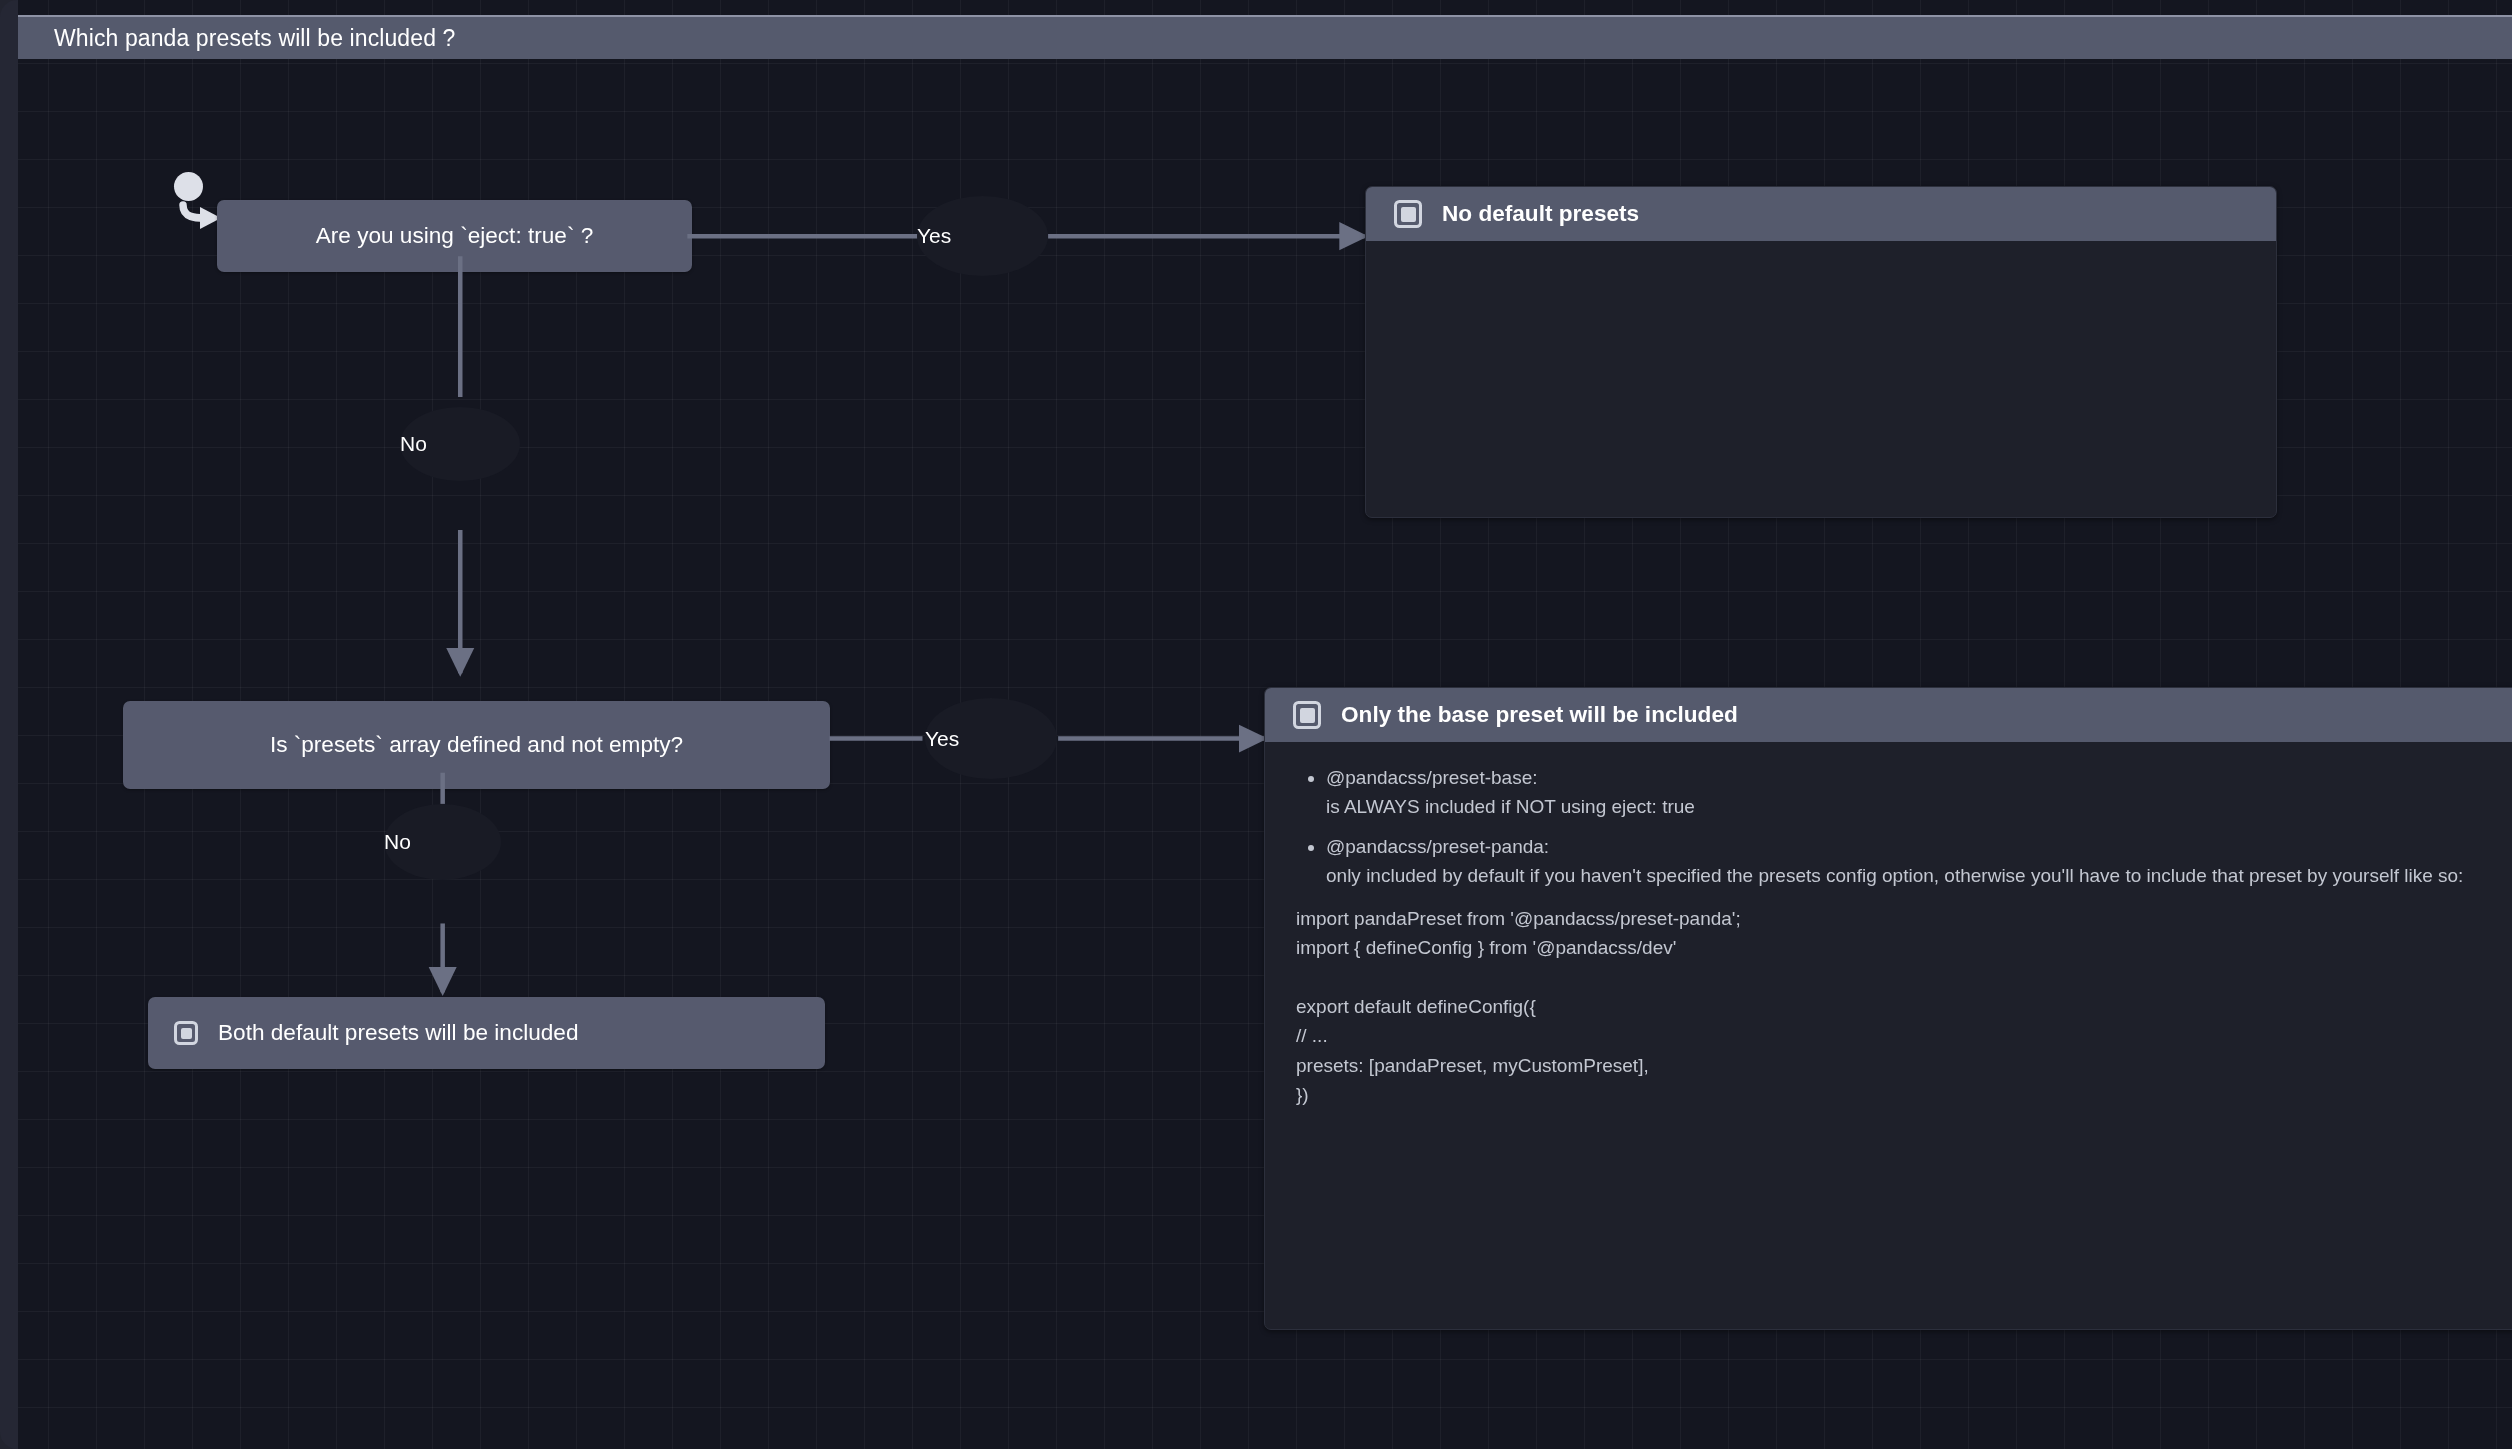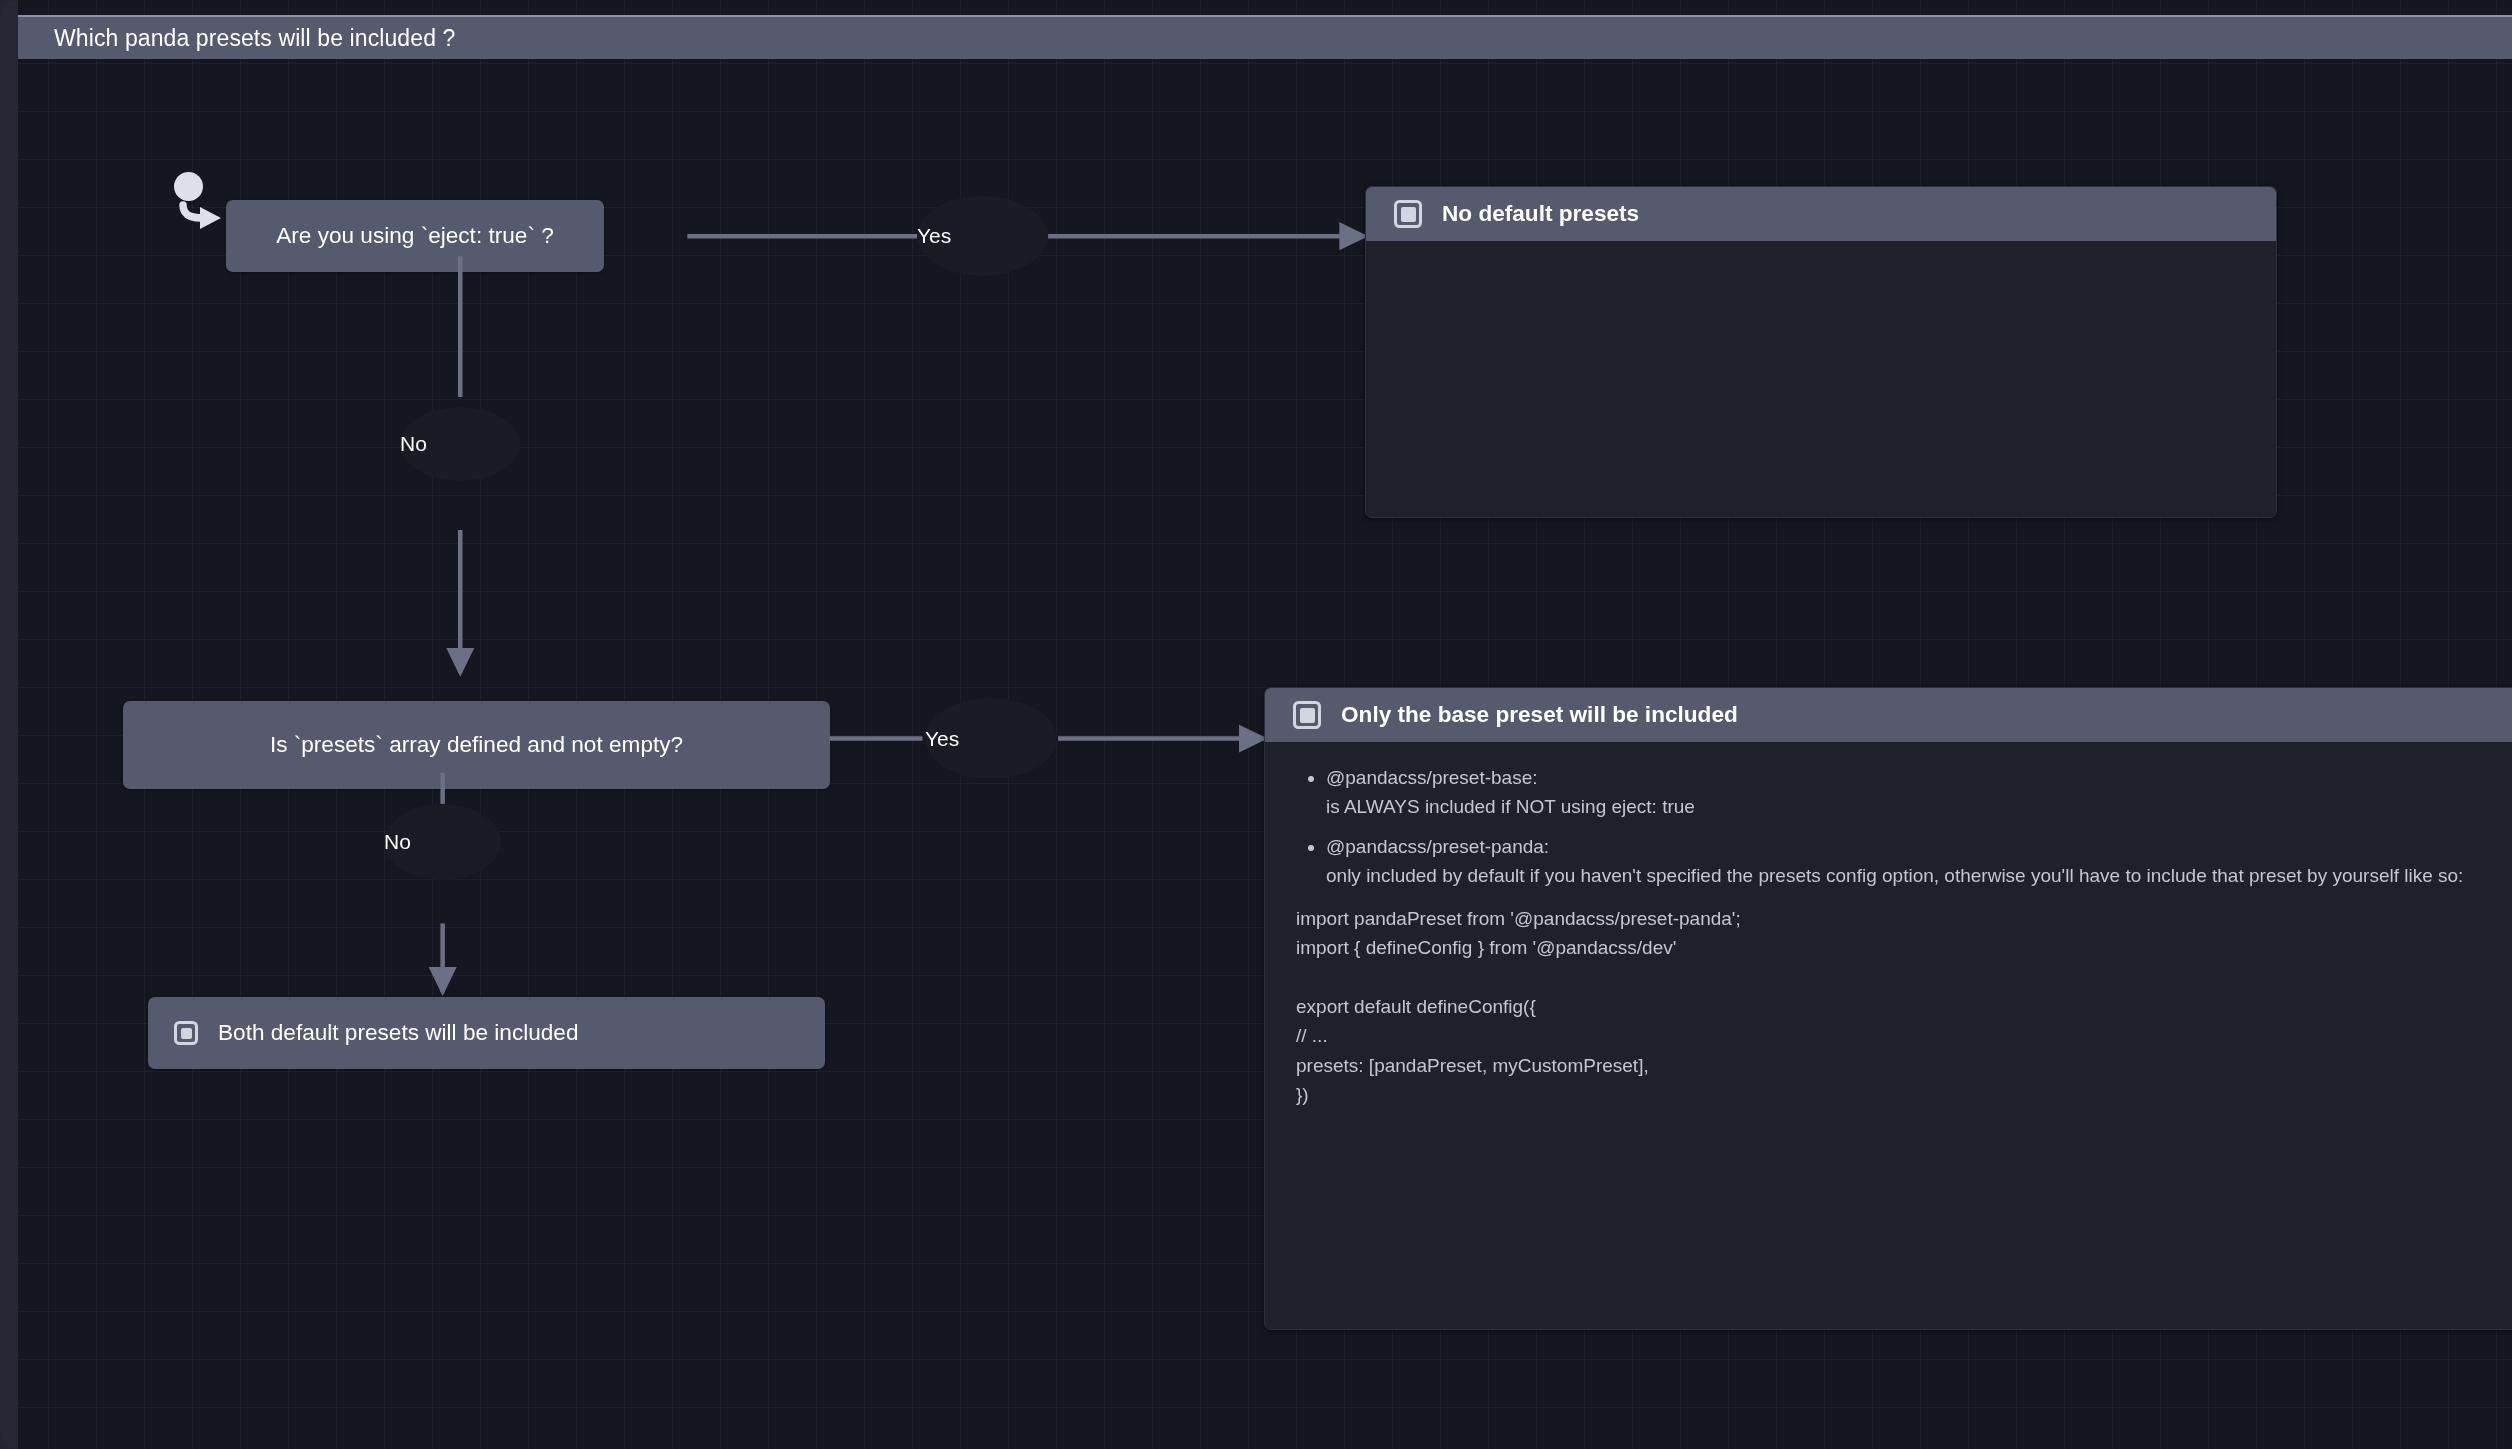--- a/index.html
+++ b/index.html
@@ -185,21 +185,21 @@
     </svg>
 
     <div id="start-marker">
       <svg width="60" height="60" viewBox="0 0 120 120">
         <circle cx="39" cy="33" r="29" fill="#dde0e8"></circle>
         <path d="M28,70 C28,96 55,96 70,96" stroke="#dde0e8" stroke-width="15" fill="none" stroke-linecap="round"></path>
         <path d="M62,74 L104,96 L62,118 z" fill="#dde0e8"></path>
       </svg>
     </div>
 
-    <div class="node" style="left:208px; top:200px; width:378px; height:72px;">
+    <div class="node" style="left:199px; top:200px; width:475px; height:72px;">
       <span>Are you using `eject: true` ?</span>
     </div>
 
     <div class="node" style="left:105px; top:701px; width:707px; height:88px;">
       <span>Is `presets` array defined  and not empty?</span>
     </div>
 
     <div class="node" style="left:130px; top:997px; width:677px; height:72px; justify-content:flex-start; gap:20px; padding-left:26px;">
       <span class="note-icon small"></span>
       <span>Both default presets will be included</span>

